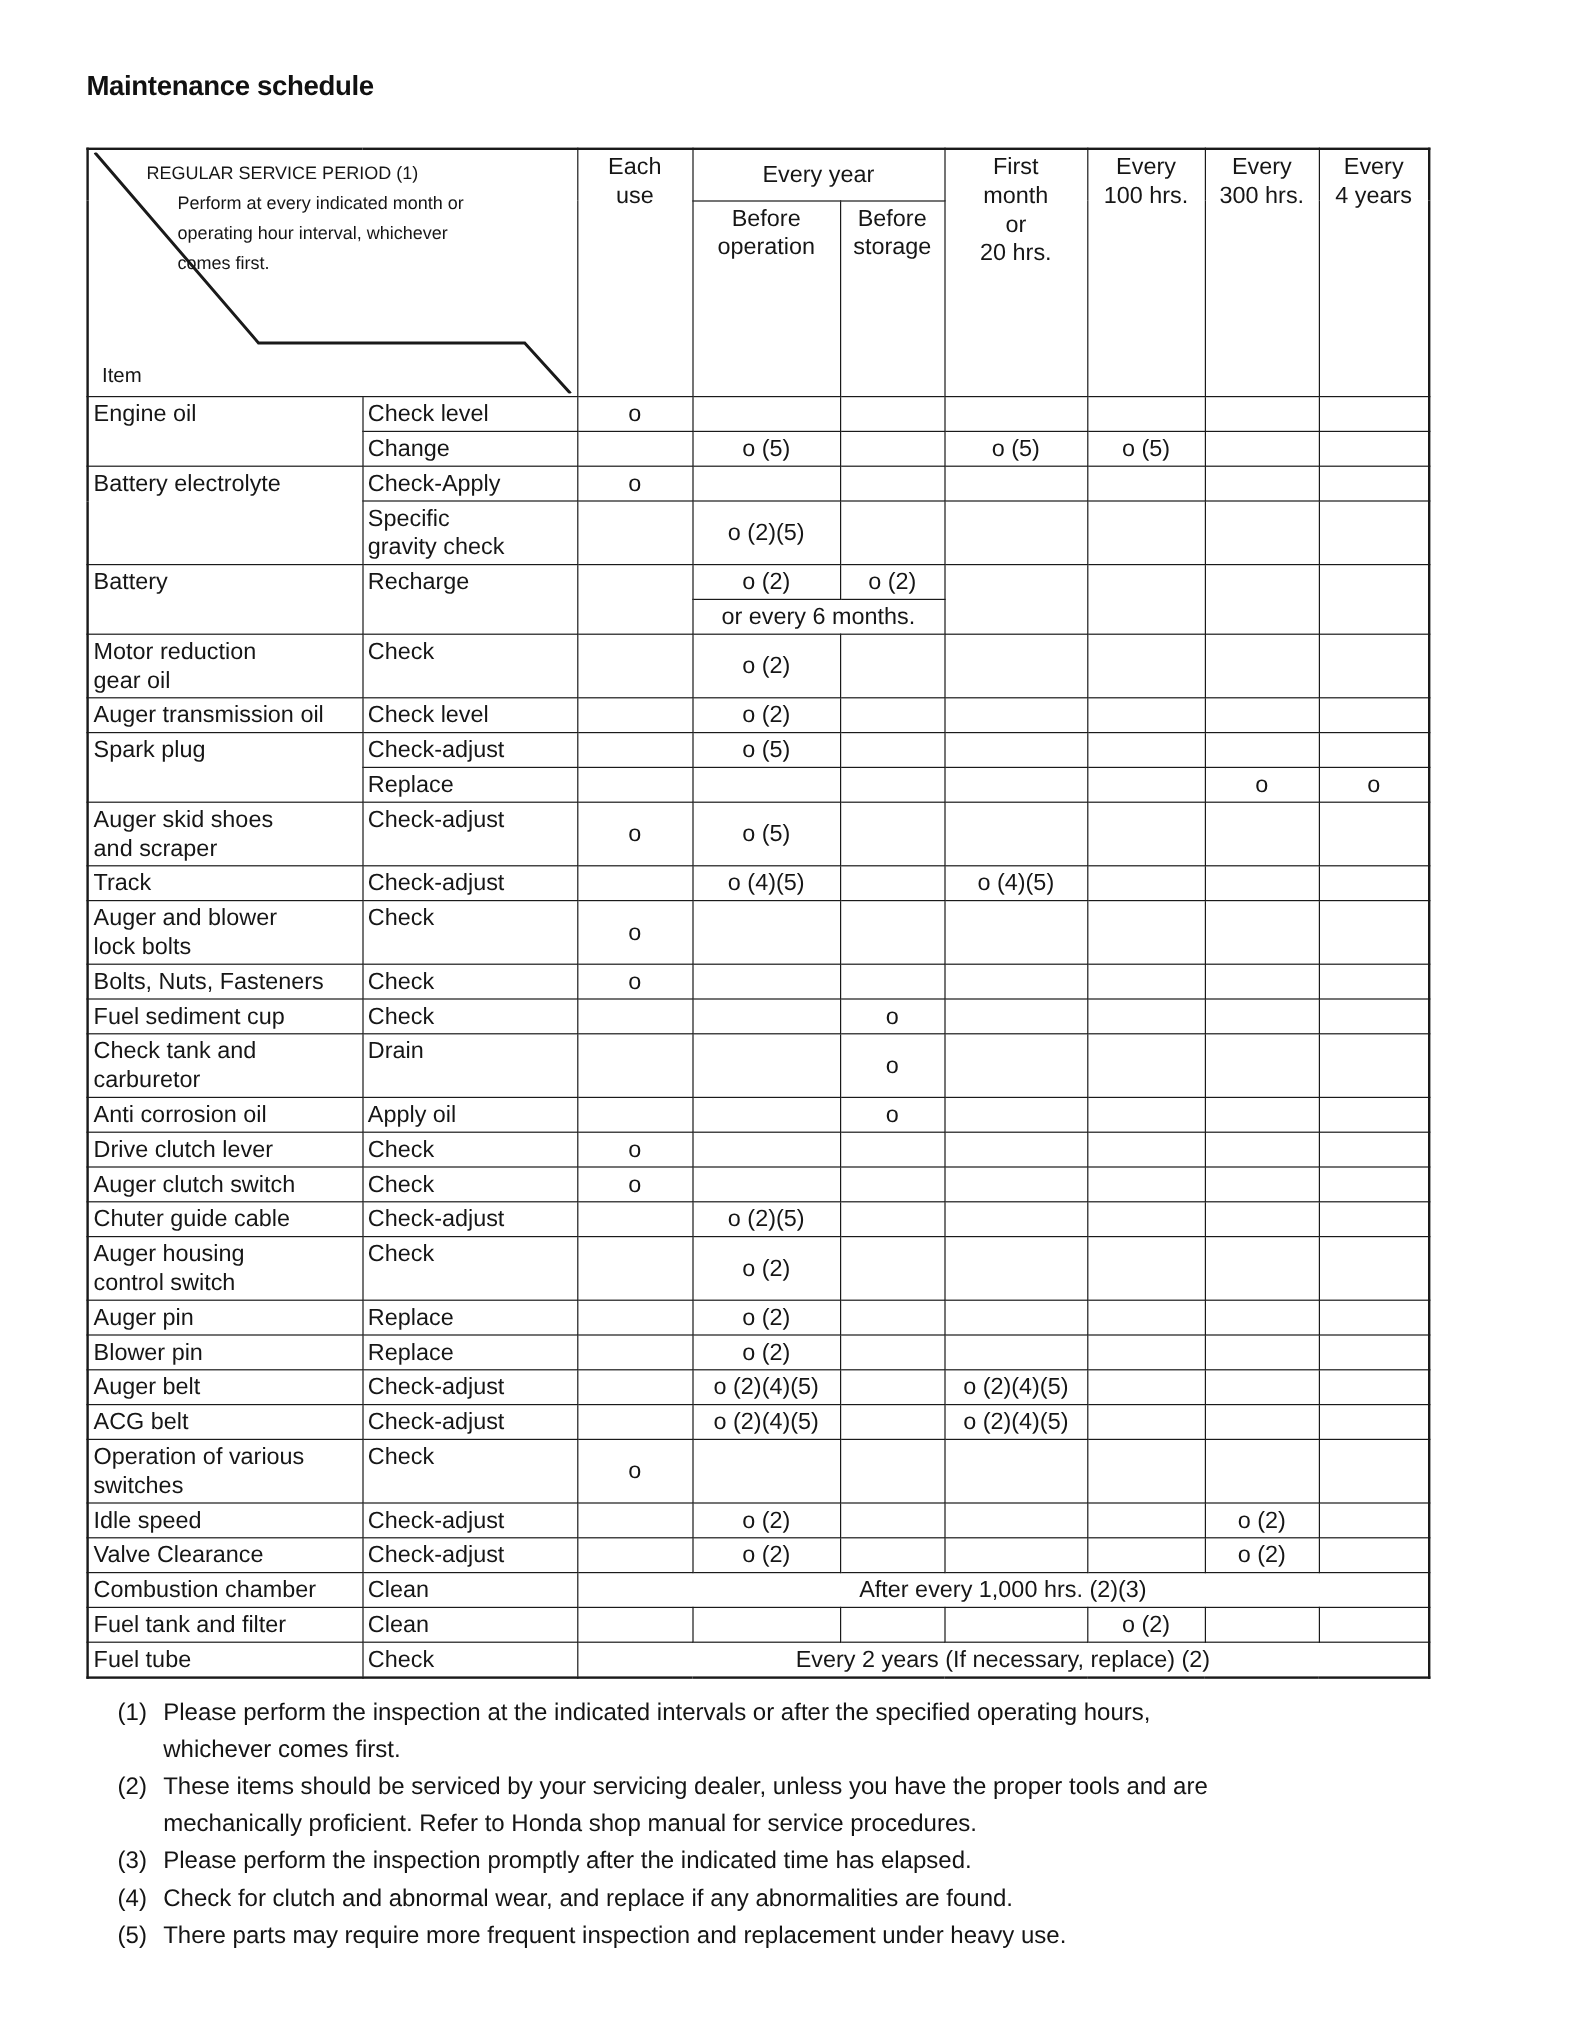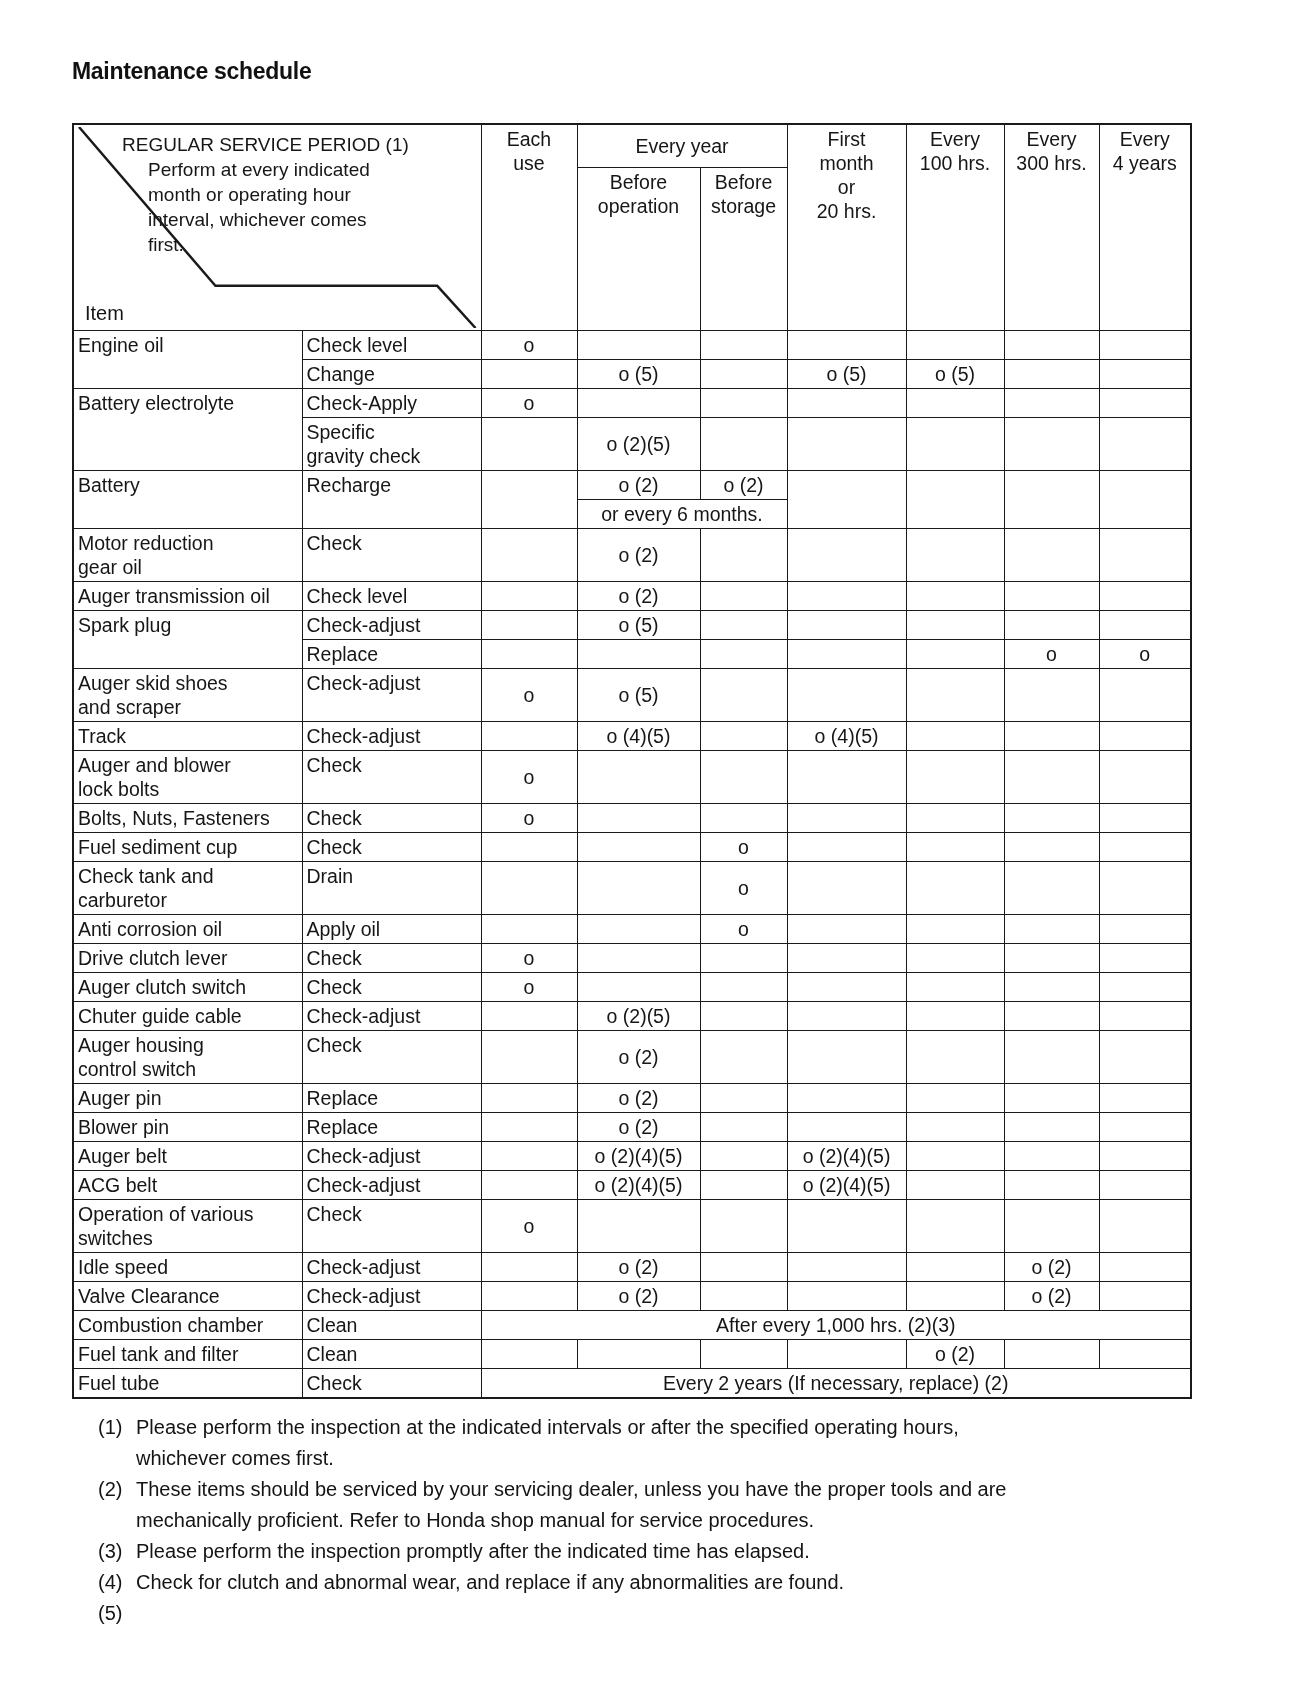--- a/index.html
+++ b/index.html
@@ -15,23 +15,23 @@
   td.action{border-left:0;vertical-align:top;text-align:left;padding-left:2px;white-space:pre-line;}
   td.c{text-align:center;vertical-align:middle;white-space:nowrap;}
   td.hd{text-align:center;vertical-align:top;white-space:pre-line;padding-top:4px;line-height:25px;margin-top:16px;}
   td.midhd{vertical-align:middle;padding-top:0;}
   td.spancell{text-align:center;vertical-align:middle;}
 
   
   td.corner{padding:0;position:relative;vertical-align:top;}
   .cornerbox{position:relative;width:100%;height:201px;}
   .diag{position:absolute;left:0;top:0;width:100%;height:100%;display:block;}
-  .sp-block{position:absolute;top:5px;left:44px;width:330px;font-size:19px;line-height:25px;}
+  .sp-block{position:absolute;top:5px;left:44px;width:330px;font-size:15px;line-height:25px;}
   .sp-note{margin-left:26px;width:252px;}
-  .item-label{position:absolute;left:7px;bottom:3px;font-size:20px;}
+  .item-label{position:absolute;left:7px;bottom:3px;font-size:17px;}
 
   
   .footnotes{margin:13px 0 0 26px;width:1085px;font-size:20px;line-height:31px;color:#141414;}
   .fn{display:flex;}
   .fn-num{width:38px;flex-shrink:0;}
   .fn-text{flex:1;max-width:918px;}
 </style>
 </head>
 <body>
 
@@ -452,15 +452,16 @@
     <div class="fn">
       <span class="fn-num">(3)</span>
       <span class="fn-text">Please perform the inspection promptly after the indicated time has elapsed.</span>
     </div>
     <div class="fn">
       <span class="fn-num">(4)</span>
       <span class="fn-text">Check for clutch and abnormal wear, and replace if any abnormalities are found.</span>
     </div>
     <div class="fn">
       <span class="fn-num">(5)</span>
+      <span class="fn-text">There parts may require more frequent inspection and replacement under heavy use.</span>
     </div>
   </div>
 </div>
 
 </body></html>

